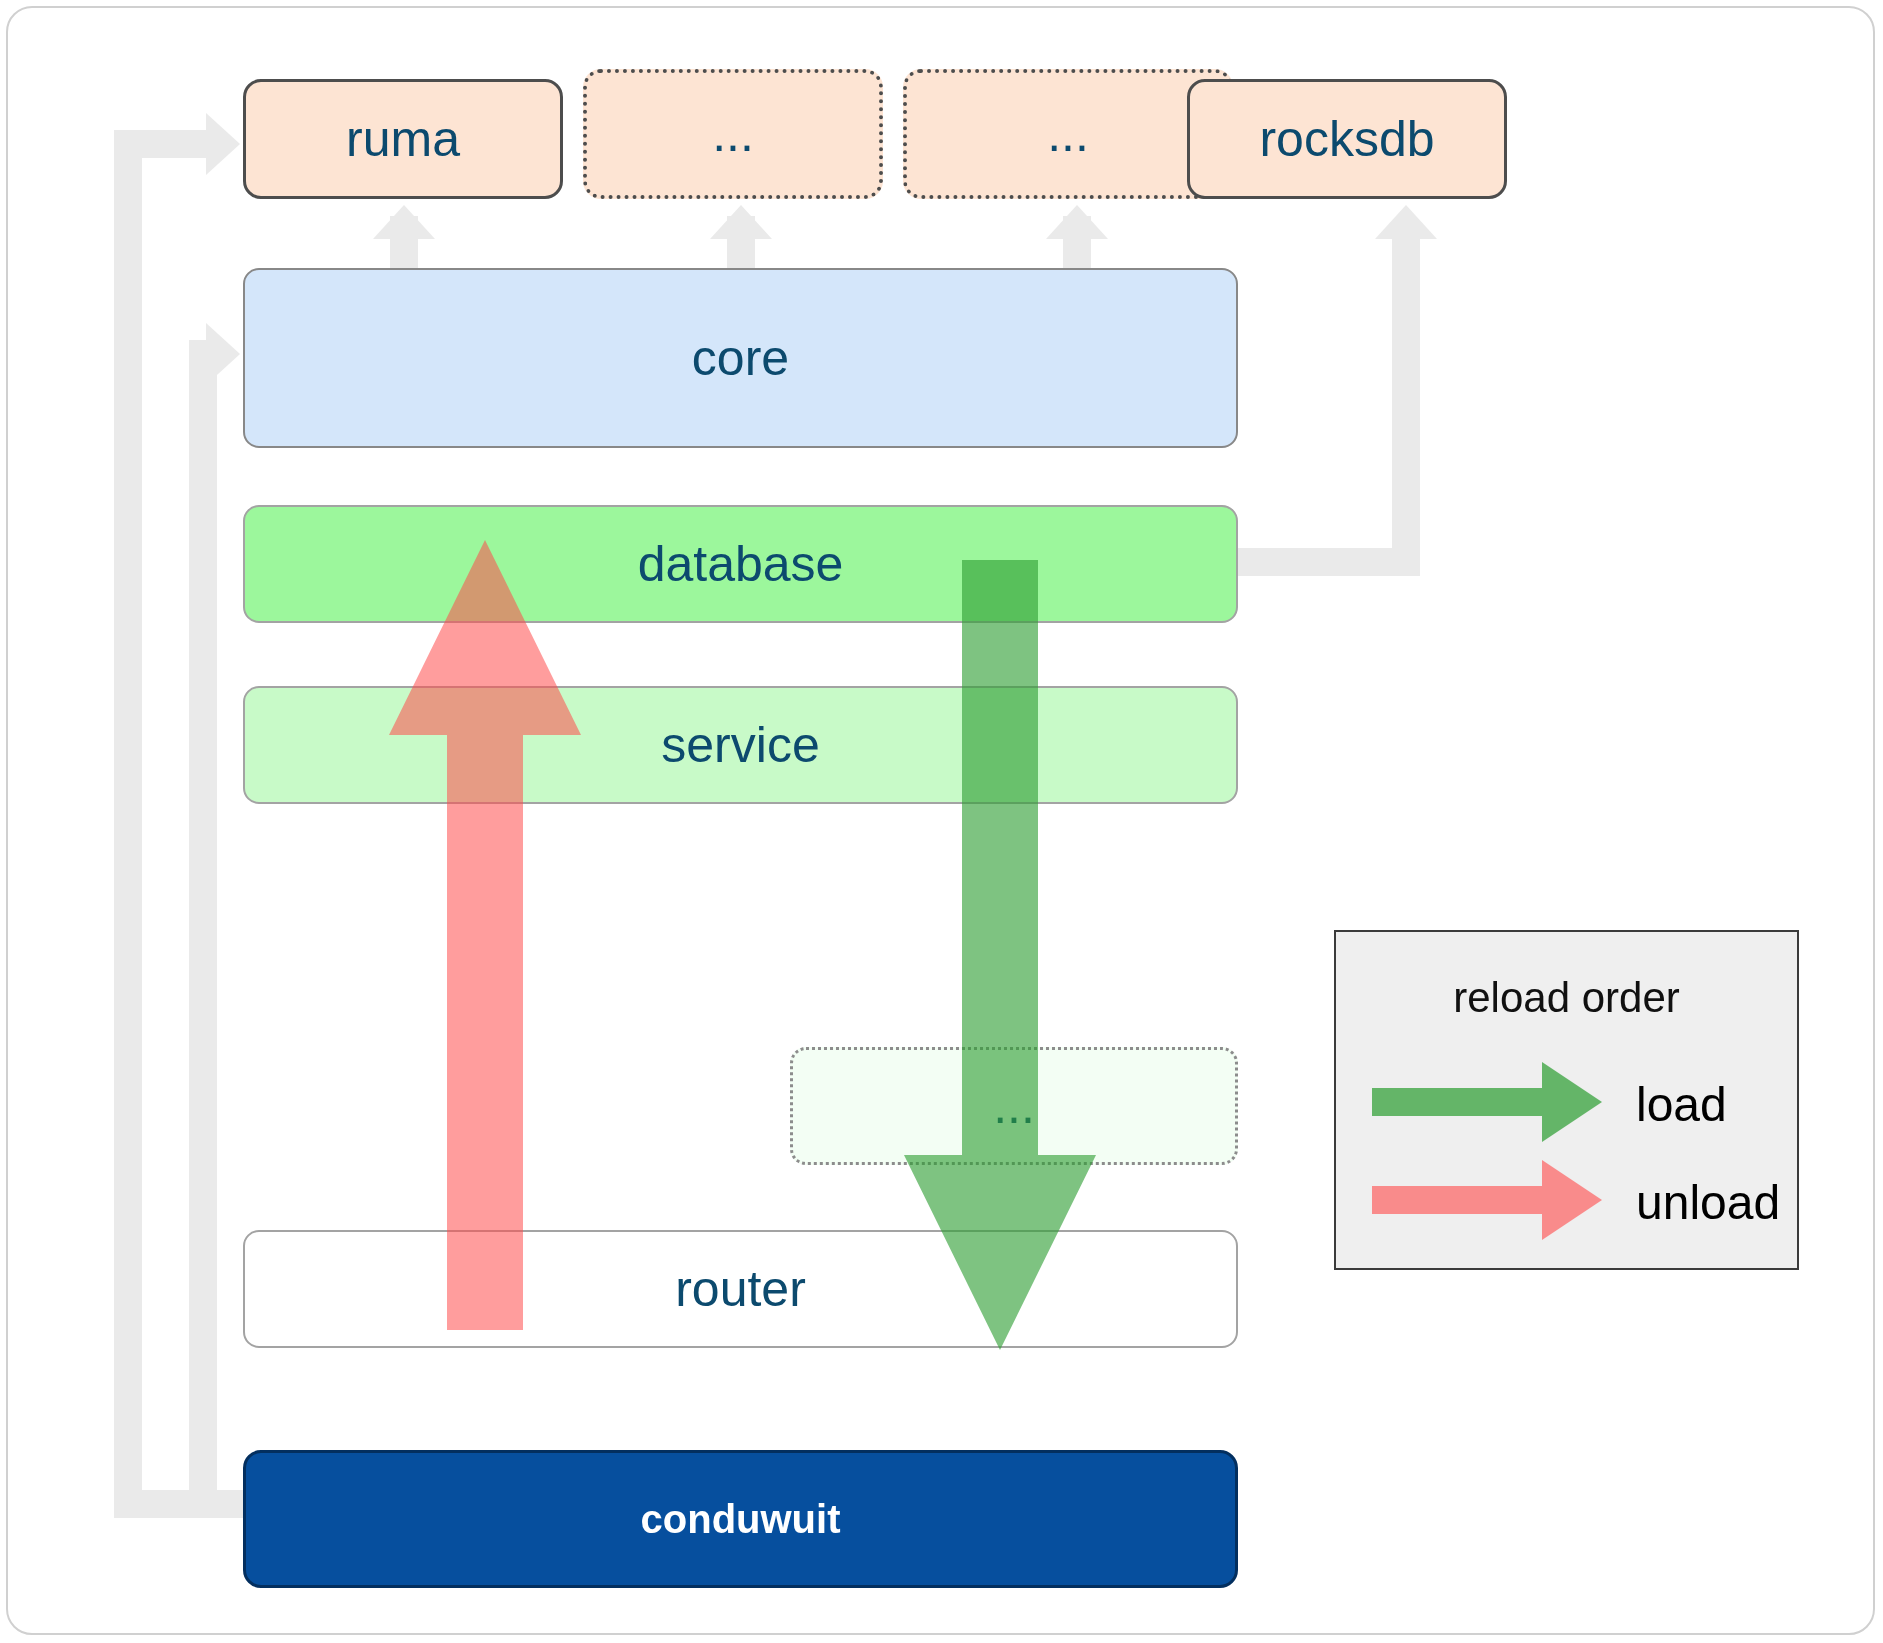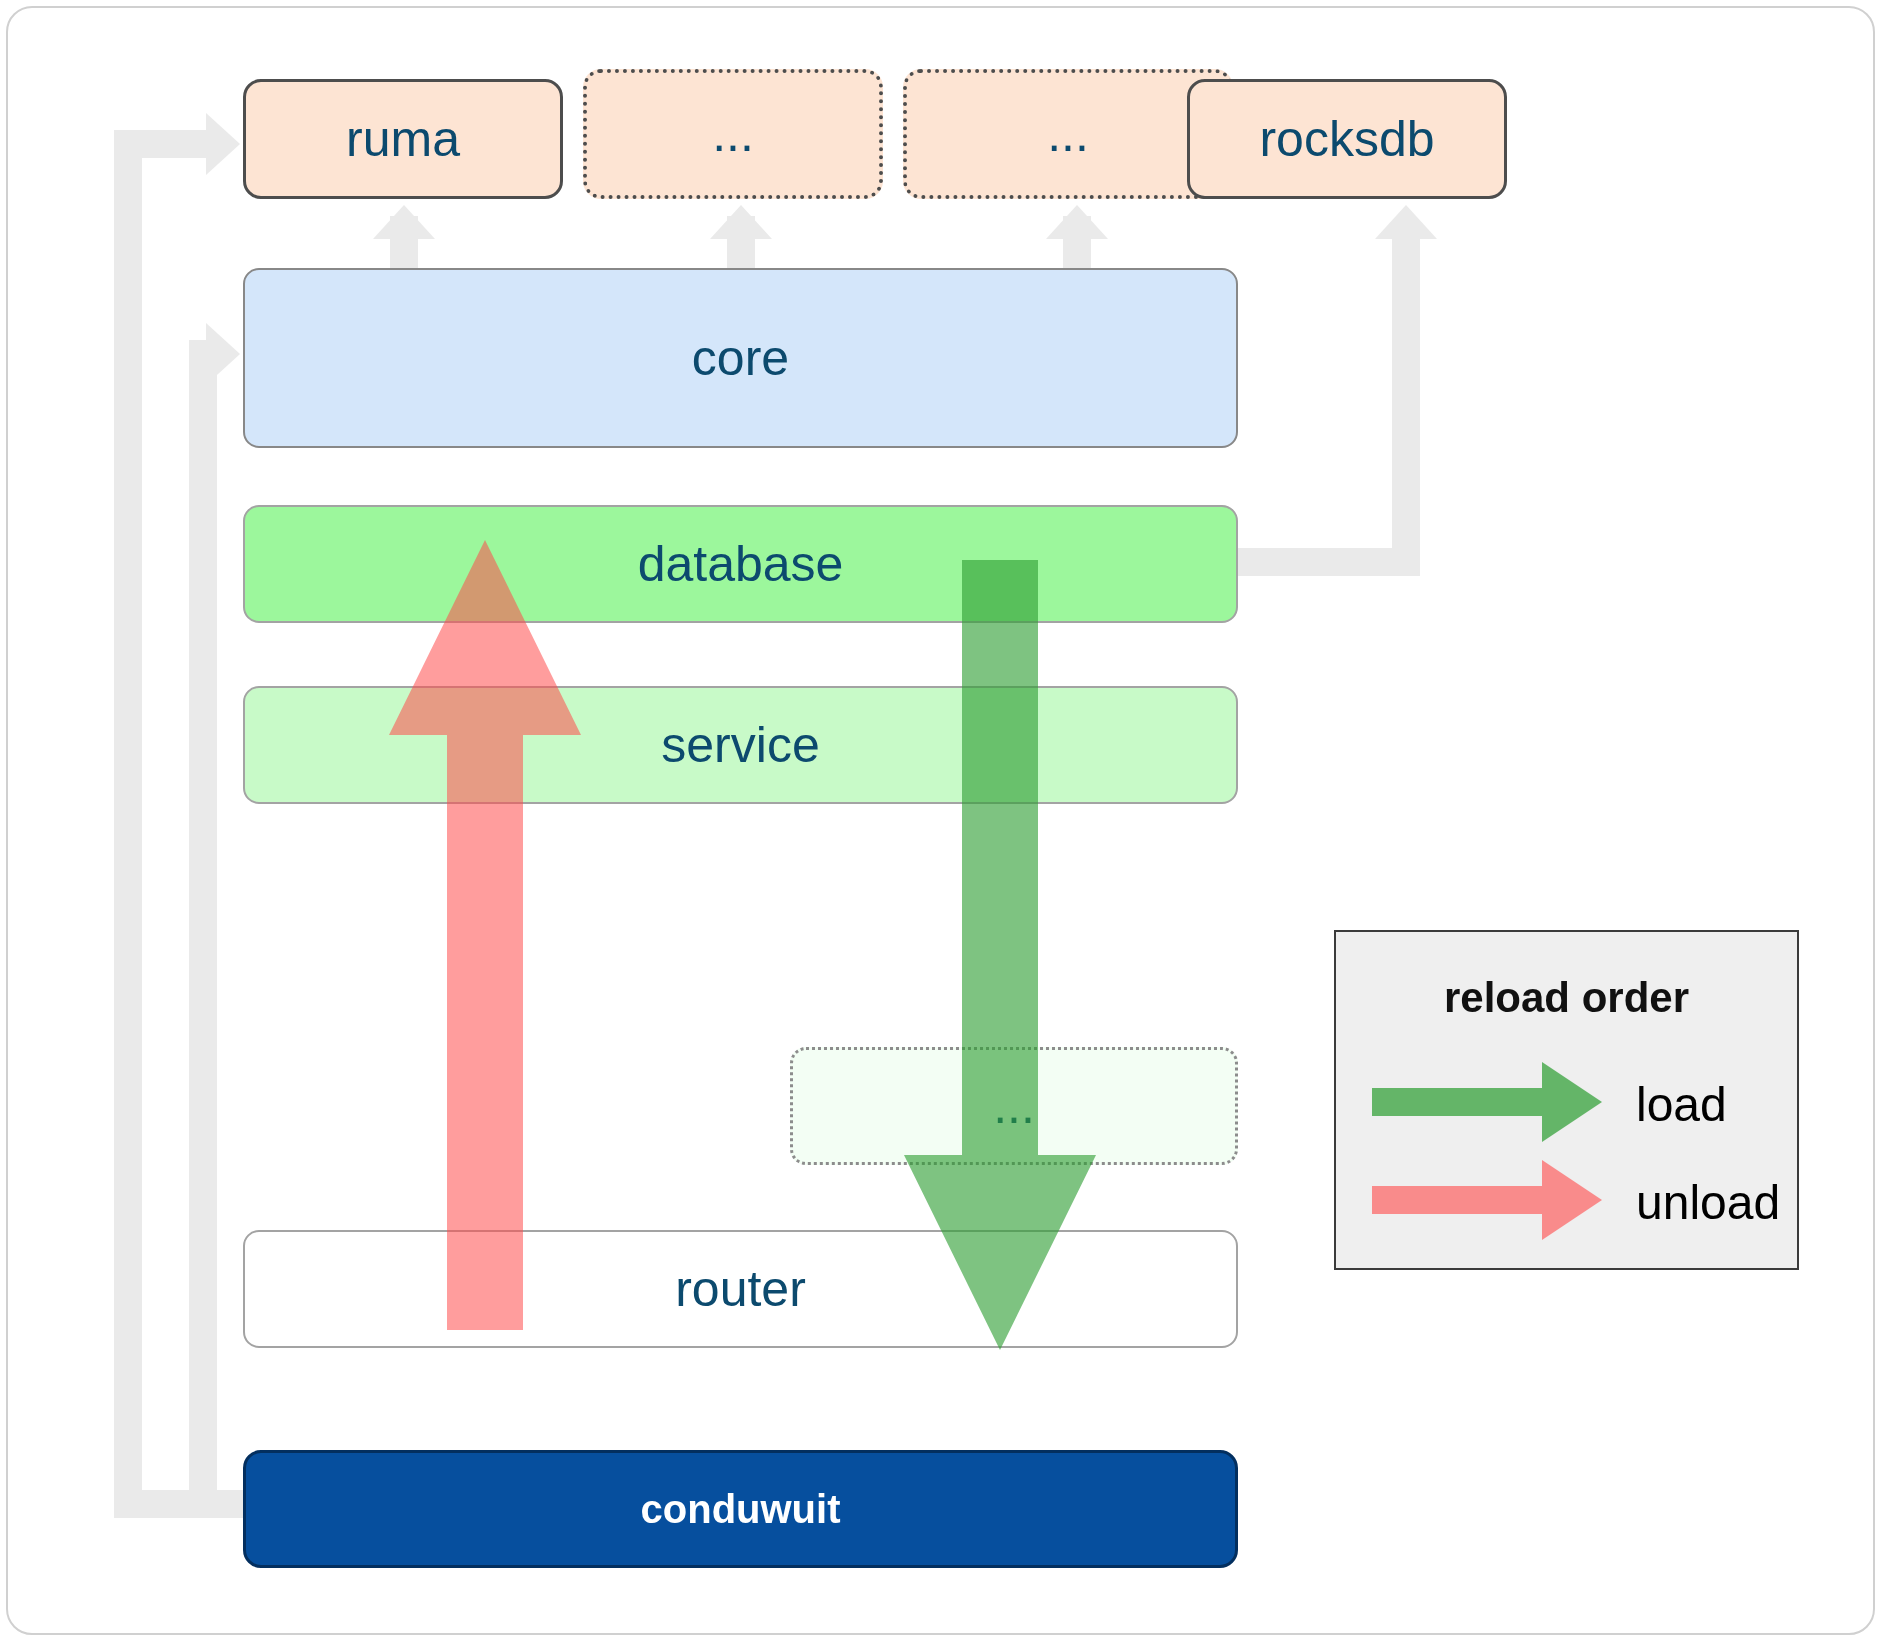--- a/index.html
+++ b/index.html
@@ -108,21 +108,20 @@
     box-sizing: border-box;
     z-index: 6;
   }
   #legend-title {
     position: absolute;
     width: 100%;
     top: 42px;
     text-align: center;
     font-size: 42px;
     color: #111111;
-    font-weight: bold;
   }
   .legend-label {
     position: absolute;
     font-size: 48px;
     color: #000000;
   }
 </style>
 </head>
 <body>
 
@@ -181,21 +180,21 @@
 
 
   <div class="node layer-dotted" style="left:790px; top:1047px; width:448px; height:118px; background:#f3fef4;">
     <span class="label">...</span>
   </div>
 
   <div class="node layer" style="left:243px; top:1230px; width:995px; height:118px; background:#ffffff;">
     <span class="label">router</span>
   </div>
 
-  <div class="node app-box" style="left:243px; top:1450px; width:995px; height:118px;">
+  <div class="node app-box" style="left:243px; top:1450px; width:995px; height:138px;">
     <span class="label">conduwuit</span>
   </div>
 
   <svg class="flow" style="left:385px; top:540px; width:200px; height:790px;" viewBox="0 0 200 790" preserveAspectRatio="none">
     <polygon points="100,0 196,195 138,195 138,790 62,790 62,195 4,195" fill="#ff4d4d" fill-opacity="0.55"></polygon>
   </svg>
 
   <svg class="flow" style="left:900px; top:560px; width:200px; height:790px;" viewBox="0 0 200 790" preserveAspectRatio="none">
     <polygon points="62,0 138,0 138,595 196,595 100,790 4,595 62,595" fill="#2e9e33" fill-opacity="0.62"></polygon>
   </svg>

